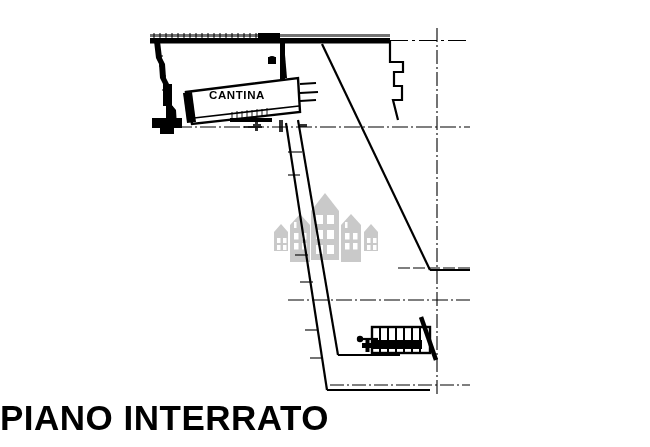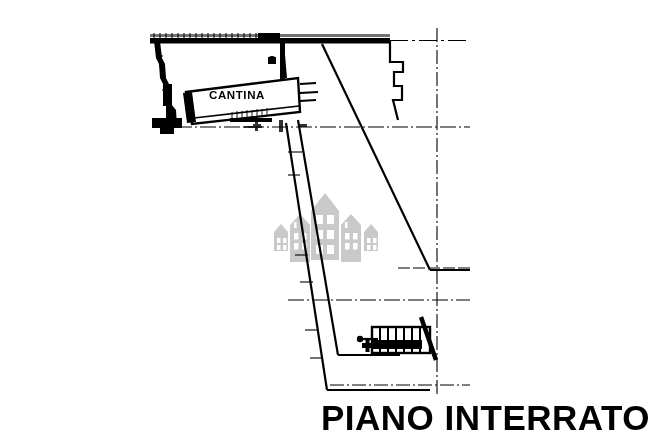--- a/index.html
+++ b/index.html
@@ -21,21 +21,21 @@
     top: 0;
     width: 650px;
     height: 447px;
     display: block;
   }
   #plan-title {
     position: absolute;
     left: 0;
     top: 398px;
     width: 650px;
-    text-align: right;
+    text-align: left;
     font-family: "Liberation Sans", sans-serif;
     font-weight: bold;
     font-size: 35px;
     letter-spacing: 0.5px;
     color: #000000;
     line-height: 40px;
     white-space: nowrap;
   }
   .room-label {
     font-family: "Liberation Sans", sans-serif;

